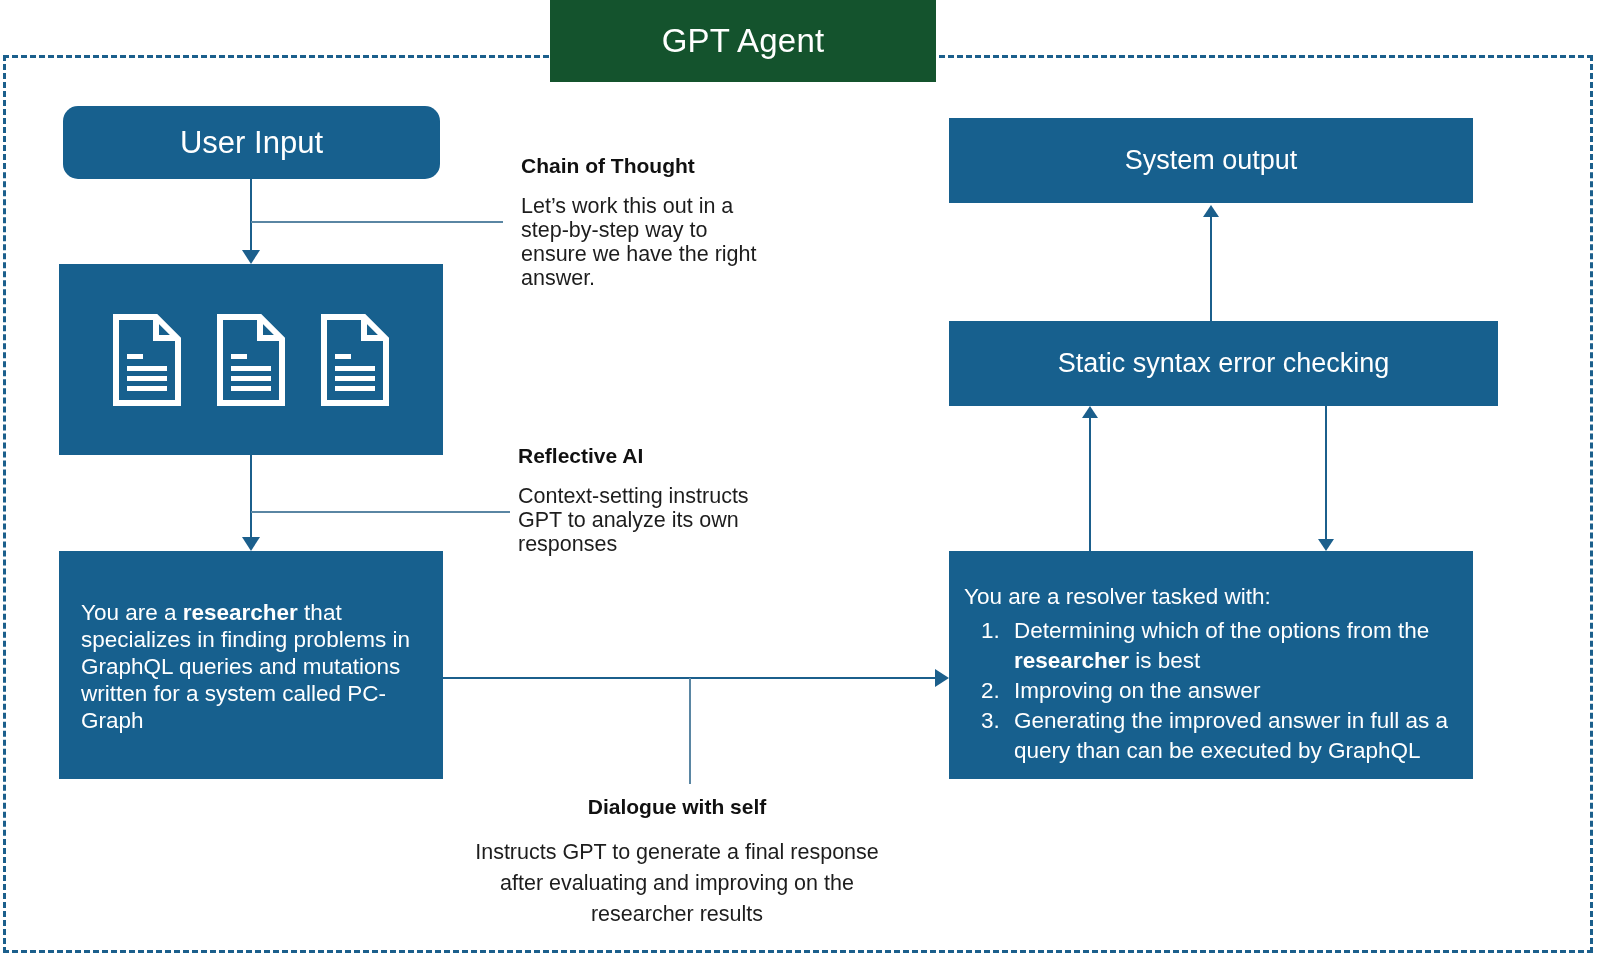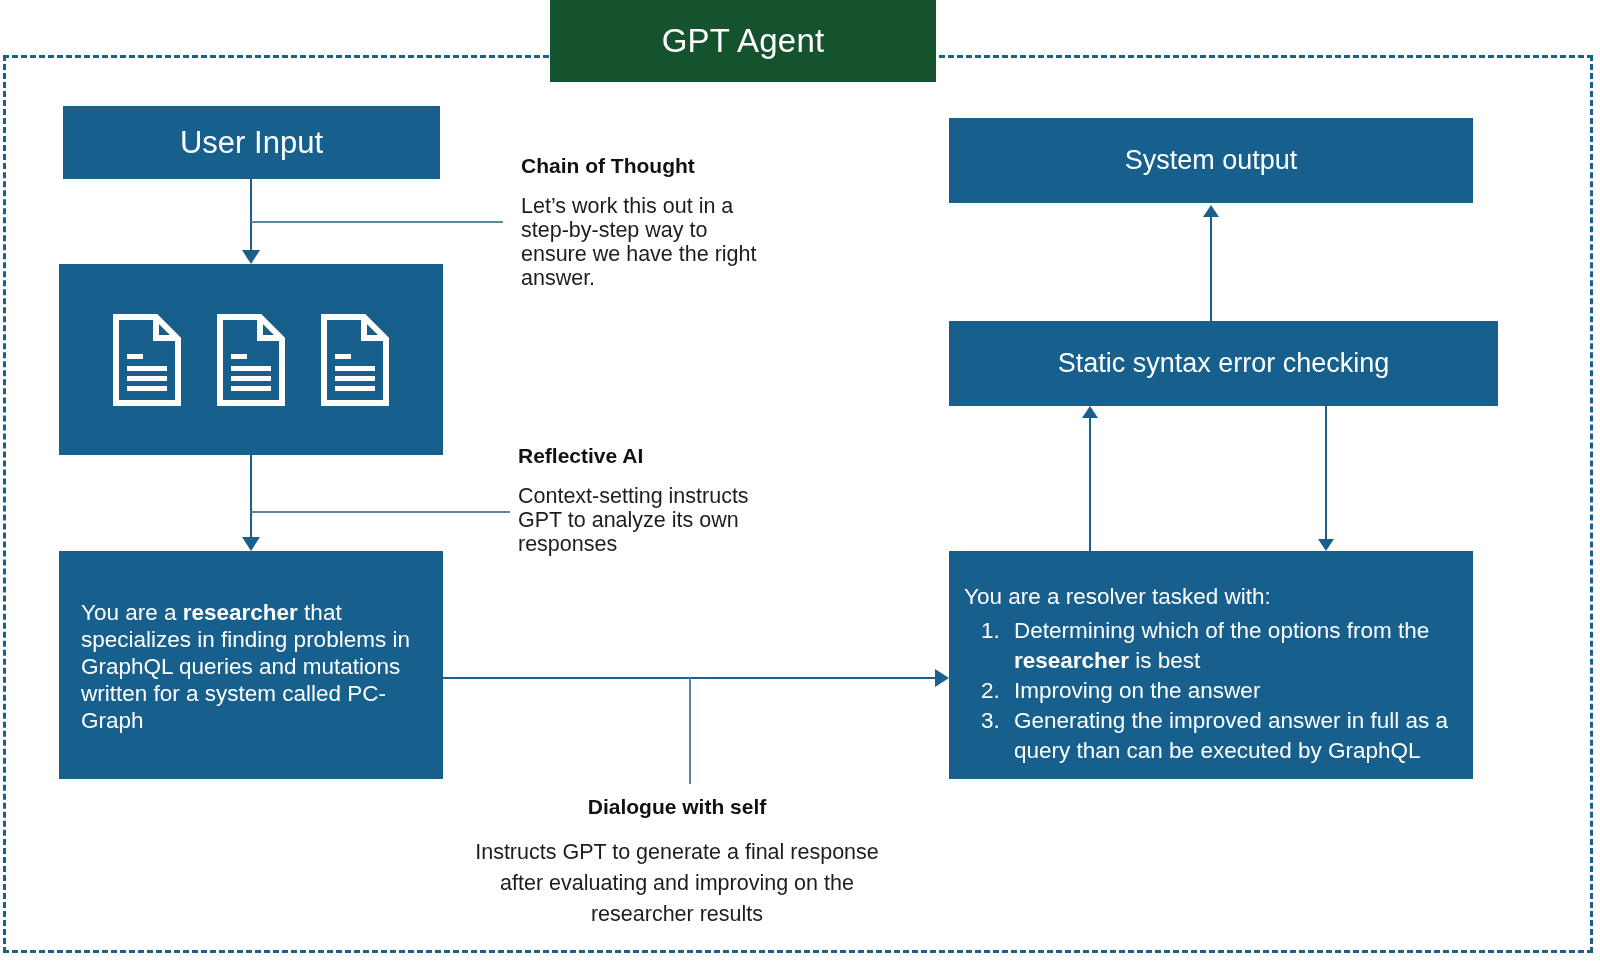--- a/index.html
+++ b/index.html
@@ -60,20 +60,21 @@
   .node-center {
     display: flex;
     align-items: center;
     justify-content: center;
     text-align: center;
   }
 
   #node-user-input {
     left: 63px; top: 106px; width: 377px; height: 73px;
     font-size: 31px;
+    border-radius: 15px;
   }
   #node-documents {
     left: 59px; top: 264px; width: 384px; height: 191px;
   }
   #node-researcher {
     left: 59px; top: 551px; width: 384px; height: 228px;
     padding: 48px 24px 0 22px;
     font-size: 22.5px;
     line-height: 27px;
   }

